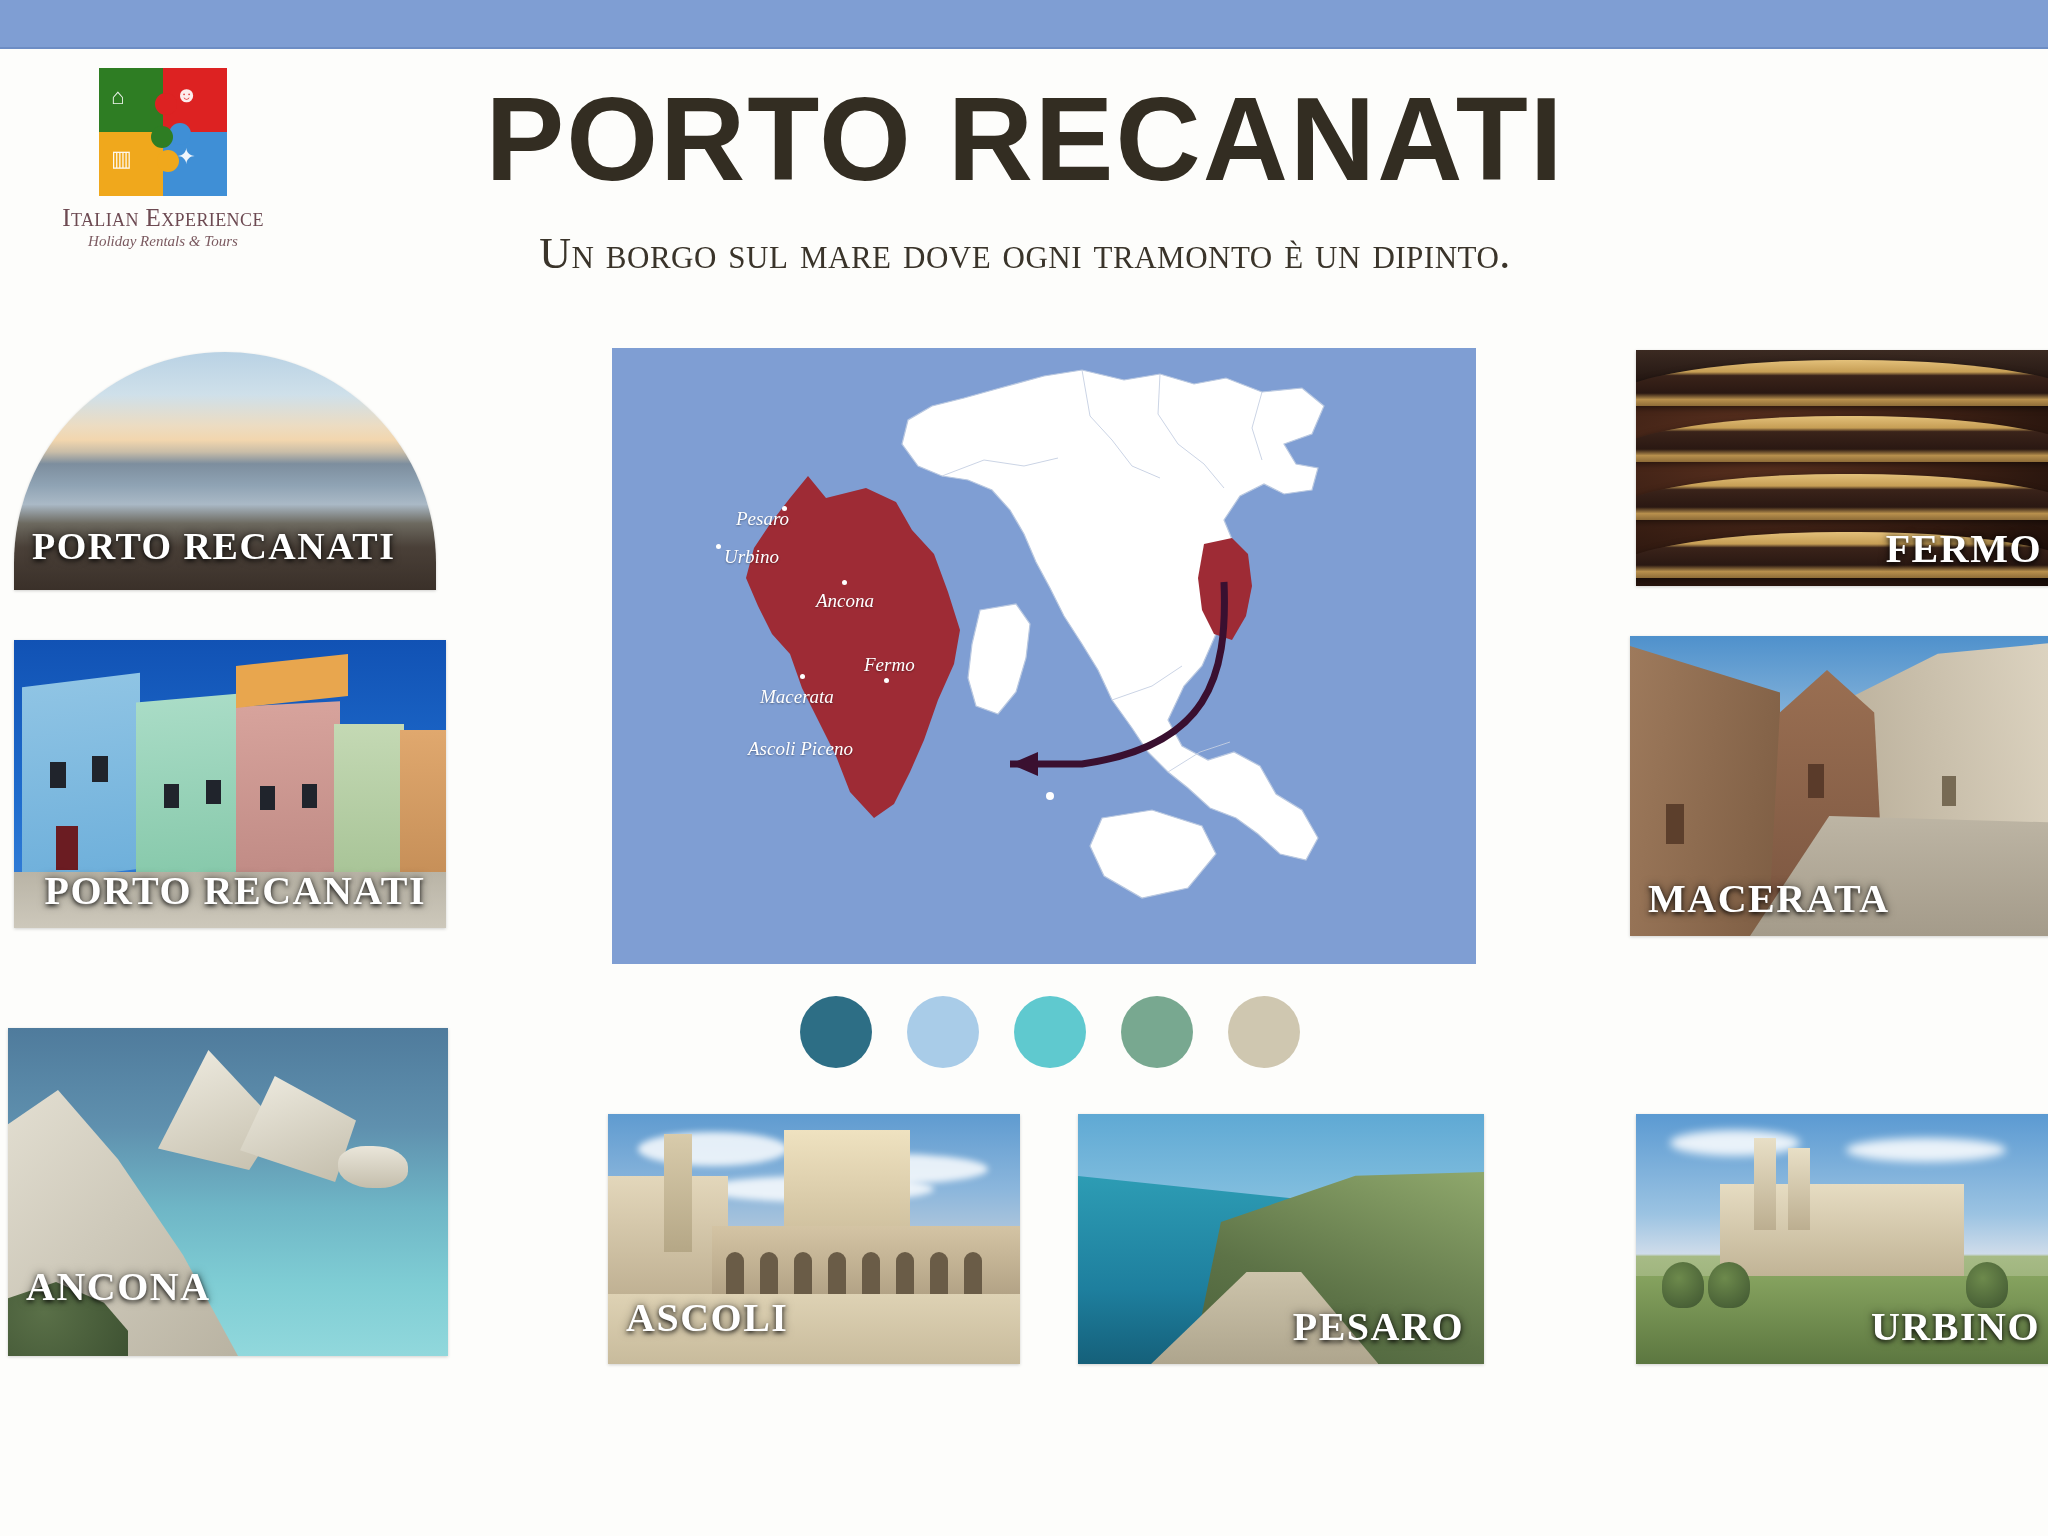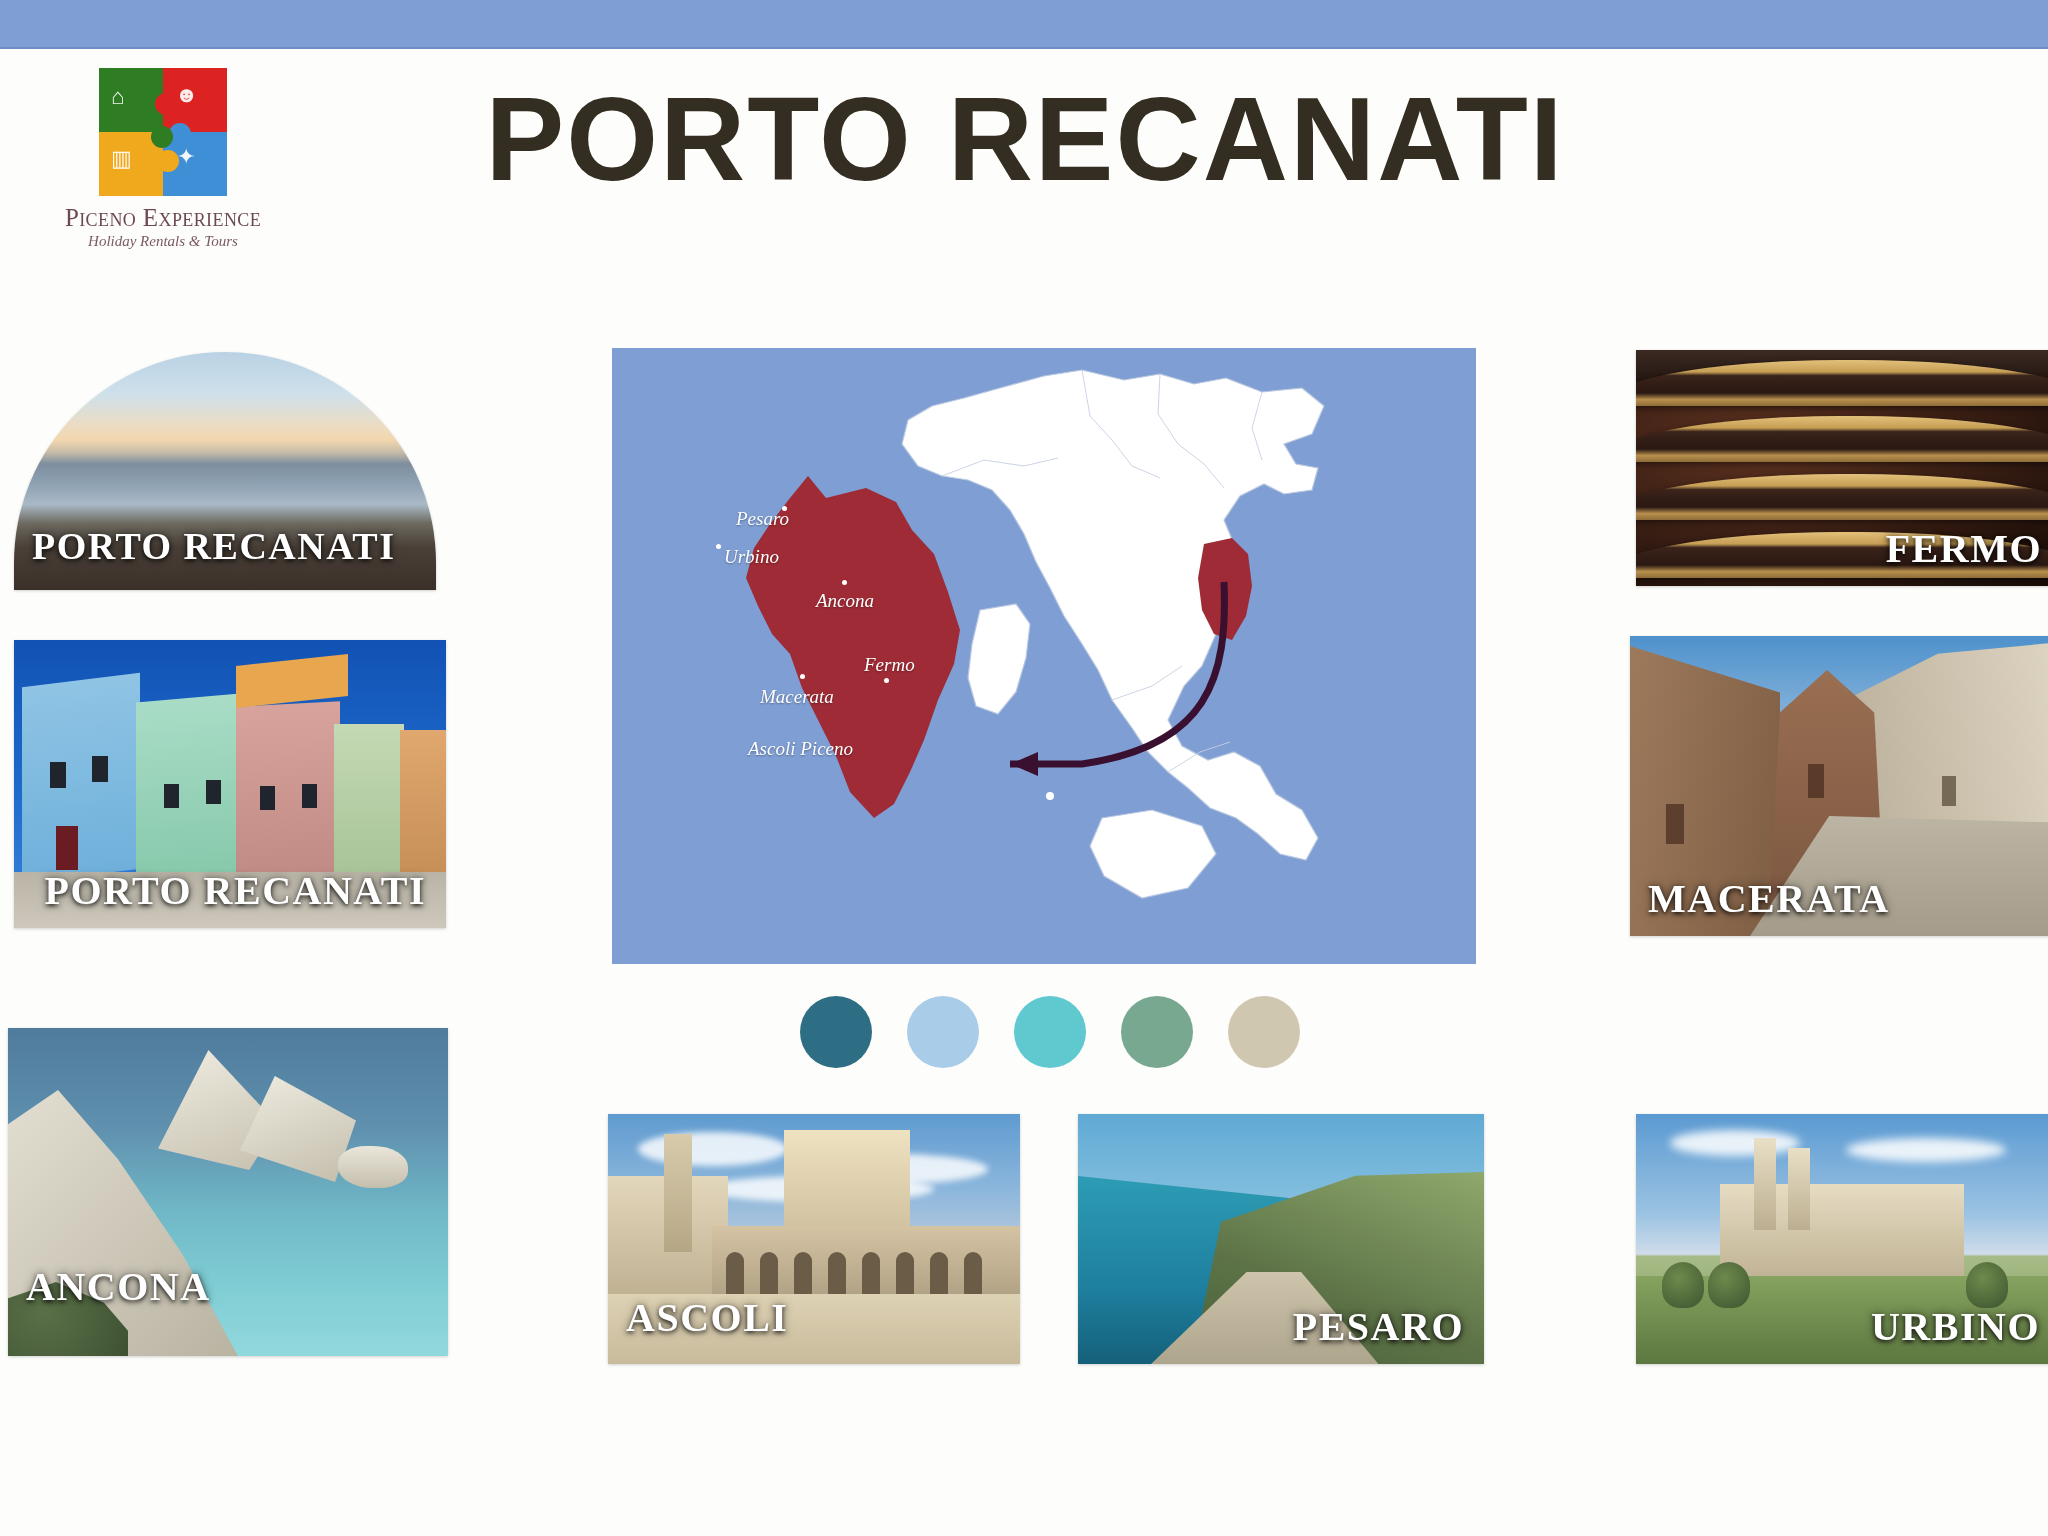--- a/index.html
+++ b/index.html
@@ -235,25 +235,26 @@
       <div class="pq b"></div>
       <div class="knob k1"></div>
       <div class="knob k2"></div>
       <div class="knob k3"></div>
       <div class="knob k4"></div>
       <span class="puz-ico" style="left:12px; top:16px;">⌂</span>
       <span class="puz-ico" style="left:76px; top:14px;">☻</span>
       <span class="puz-ico" style="left:12px; top:78px;">▥</span>
       <span class="puz-ico" style="left:78px; top:76px;">✦</span>
     </div>
-    <div class="logo-name">Piceno Experience</div>
+    <div class="logo-name">Italian Experience</div>
     <div class="logo-tag">Holiday Rentals &amp; Tours</div>
   </div>
 
   <div class="title">PORTO RECANATI</div>
+  <div class="subtitle">Un borgo sul mare dove ogni tramonto è un dipinto.</div>
 
   <div class="card" id="c-arch">
     <div class="cap cap-bl">PORTO RECANATI</div>
   </div>
 
   <div class="card" id="c-houses">
     <div class="houses-sky"></div>
     <div class="hblock h1"></div>
     <div class="hblock h2"></div>
     <div class="hblock h3"></div>

